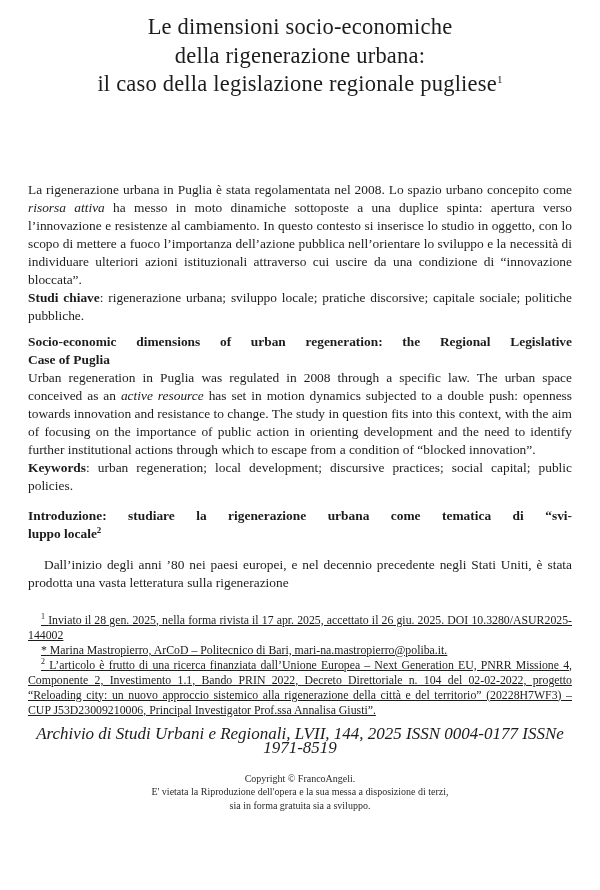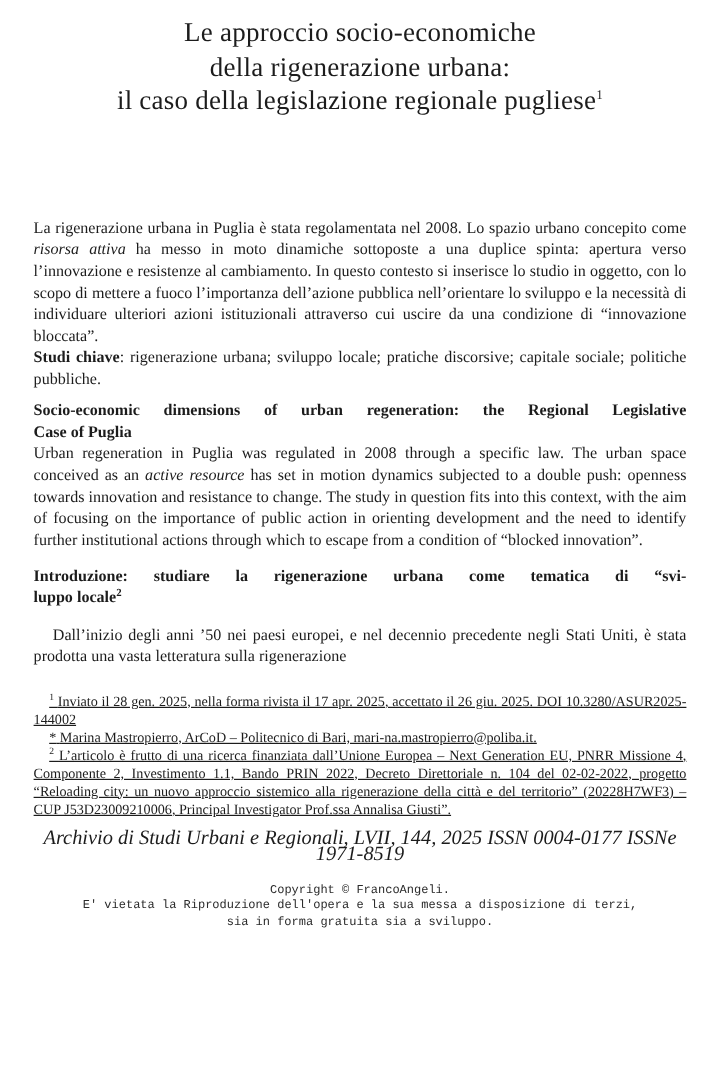--- a/index.html
+++ b/index.html
@@ -59,58 +59,59 @@
   .journal-line {
     margin-top: 9px;
     text-align: center;
     font-style: italic;
     font-size: 17px;
     line-height: 14px;
   }
   .copyright {
     margin-top: 13px;
     text-align: center;
-    font-family: Liberation Mono, monospace;
+    font-family: Liberation Serif, serif;
     font-size: 10px;
     line-height: 13.5px;
     color: #2a2a2a;
   }
 </style>
 </head>
 <body>
 
 <div class="page">
 
   <h1 class="title">
-    <span class="line">Le approccio socio-economiche</span>
+    <span class="line">Le dimensioni socio-economiche</span>
     <span class="line">della rigenerazione urbana:</span>
     <span class="line"><span>il caso della legislazione regionale pugliese</span><sup>1</sup></span>
   </h1>
 
 
   <div class="body-text abstract-it">
     <p class="para"><span>La rigenerazione urbana in Puglia è stata regolamentata nel 2008. Lo spazio urbano concepito come</span> <i>risorsa attiva</i> <span>ha messo in moto dinamiche sottoposte a una duplice spinta: apertura verso l’innovazione e resistenze al cambiamento. In questo contesto si inserisce lo studio in oggetto, con lo scopo di mettere a fuoco l’importanza dell’azione pubblica nell’orientare lo sviluppo e la necessità di individuare ulteriori azioni istituzionali attraverso cui uscire da una condizione di “innovazione bloccata”.</span></p>
     <p class="para"><b>Studi chiave</b><span>: rigenerazione urbana; sviluppo locale; pratiche discorsive; capitale sociale; politiche pubbliche.</span></p>
   </div>
 
   <h2 class="subheading body-text">
     <span class="line stretch">Socio-economic dimensions of urban regeneration: the Regional Legislative</span>
     <span class="line">Case of Puglia</span>
   </h2>
 
   <div class="body-text">
     <p class="para"><span>Urban regeneration in Puglia was regulated in 2008 through a specific law. The urban space conceived as an</span> <i>active resource</i> <span>has set in motion dynamics subjected to a double push: openness towards innovation and resistance to change. The study in question fits into this context, with the aim of focusing on the importance of public action in orienting development and the need to identify further institutional actions through which to escape from a condition of “blocked innovation”.</span></p>
+    <p class="para"><b>Keywords</b><span>: urban regeneration; local development; discursive practices; social capital; public policies.</span></p>
   </div>
 
   <h2 class="subheading body-text intro-heading">
     <span class="line stretch">Introduzione: studiare la rigenerazione urbana come tematica di “svi-</span>
     <span class="line"><span>luppo locale</span><sup>2</sup></span>
   </h2>
 
-  <p class="body-text para intro-para">Dall’inizio degli anni ’50 nei paesi europei, e nel decennio precedente negli Stati Uniti, è stata prodotta una vasta letteratura sulla rigenerazione</p>
+  <p class="body-text para intro-para">Dall’inizio degli anni ’80 nei paesi europei, e nel decennio precedente negli Stati Uniti, è stata prodotta una vasta letteratura sulla rigenerazione</p>
 
   <div class="footnotes">
     <p class="fn"><sup>1</sup> <span>Inviato il 28 gen. 2025, nella forma rivista il 17 apr. 2025, accettato il 26 giu. 2025. DOI 10.3280/ASUR2025-144002</span></p>
     <p class="fn"><span>*</span> <span>Marina Mastropierro, ArCoD – Politecnico di Bari, mari-na.mastropierro@poliba.it.</span></p>
     <p class="fn"><sup>2</sup> <span>L’articolo è frutto di una ricerca finanziata dall’Unione Europea – Next Generation EU, PNRR Missione 4, Componente 2, Investimento 1.1, Bando PRIN 2022, Decreto Direttoriale n. 104 del 02-02-2022, progetto “Reloading city: un nuovo approccio sistemico alla rigenerazione della città e del territorio” (20228H7WF3) – CUP J53D23009210006, Principal Investigator Prof.ssa Annalisa Giusti”.</span></p>
   </div>
 
   <p class="journal-line">Archivio di Studi Urbani e Regionali, LVII, 144, 2025 ISSN 0004-0177 ISSNe 1971-8519</p>
 
   <div class="copyright">

